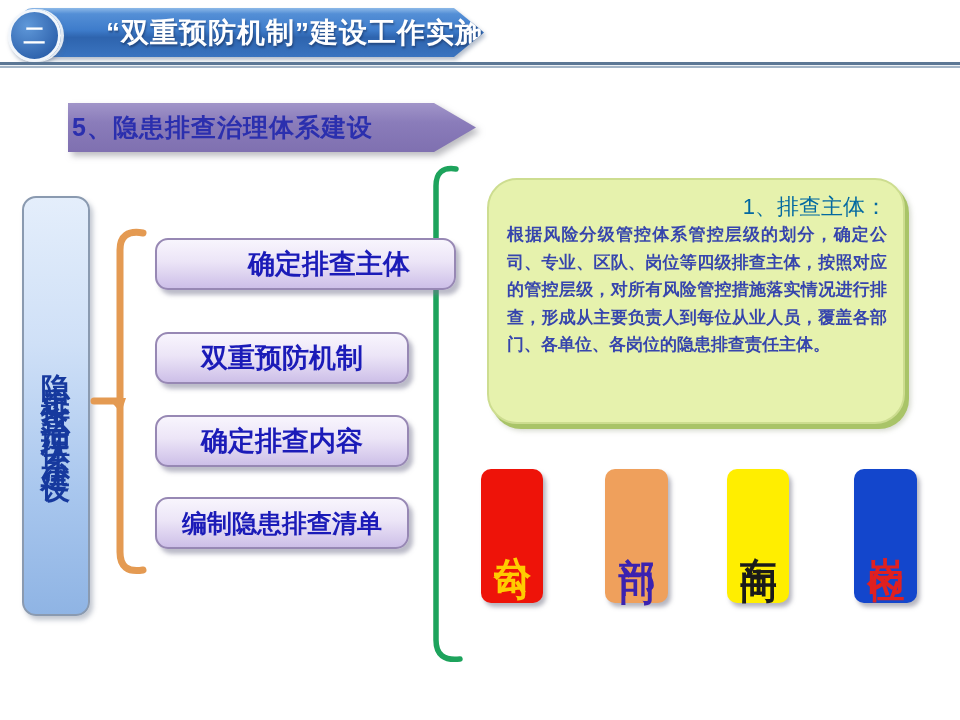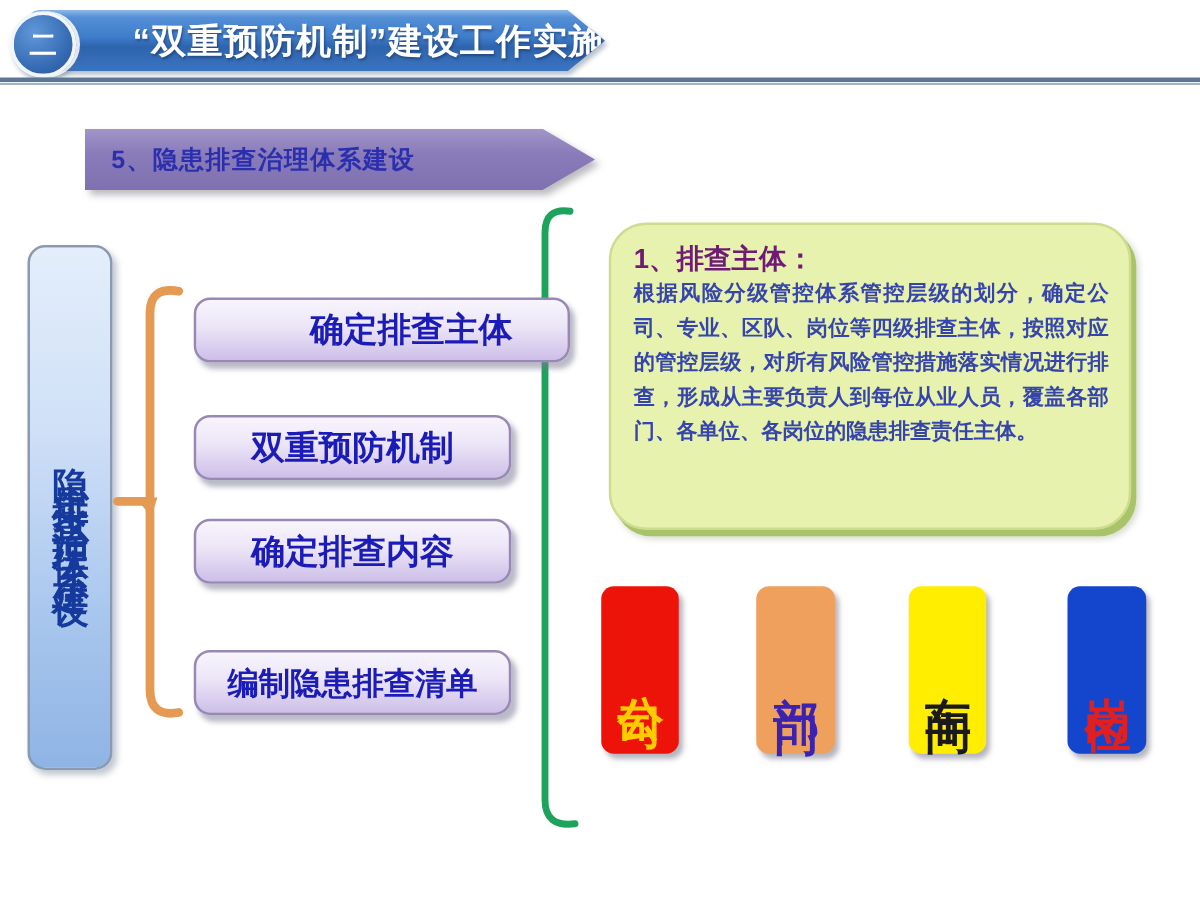--- a/index.html
+++ b/index.html
@@ -25,48 +25,48 @@
   .header-rule{left:0;top:62px;width:960px;height:6px;
     background:linear-gradient(180deg,#5c7795 0%,#5c7795 55%,#eef2f6 55%,#eef2f6 72%,#a3b4c6 72%,#a3b4c6 100%);}
 
   
   .section-banner-wrap{left:68px;top:103px;width:408px;height:49px;
     filter:drop-shadow(4px 4px 3px rgba(120,120,130,.5));}
   .section-banner{width:100%;height:100%;
     background:linear-gradient(180deg,#a195c9 0%,#8a7cba 40%,#7f70b0 100%);
     clip-path:polygon(0 0,calc(100% - 42px) 0,100% 50%,calc(100% - 42px) 100%,0 100%);
     display:flex;align-items:center;}
-  .section-title{color:#2b2fae;font-weight:bold;font-size:20px;padding-left:21px;
+  .section-title{color:#2b2fae;font-weight:bold;font-size:25px;padding-left:4px;
     letter-spacing:1px;white-space:nowrap;}
 
   
   .left-box{left:22px;top:196px;width:64px;height:416px;border-radius:14px;
     border:2px solid #8a9ab0;
     background:linear-gradient(180deg,#e4eefb 0%,#cfe0f7 35%,#a9c7ee 70%,#8fb4e4 100%);
     box-shadow:3px 4px 5px rgba(120,130,150,.45);
     display:flex;align-items:center;justify-content:center;}
   .left-box span{writing-mode:vertical-rl;text-orientation:upright;
     color:#16399e;font-weight:bold;font-size:29px;letter-spacing:11px;line-height:64px;}
 
   
   .step-box{left:155px;width:250px;height:48px;border-radius:13px;
     border:2px solid #9788b4;
     background:linear-gradient(180deg,#f8f5fd 0%,#ece5f7 45%,#cdbfe8 100%);
     box-shadow:4px 5px 4px rgba(120,120,145,.5);
     display:flex;align-items:center;justify-content:center;}
   .step-box span{color:#1b1bb8;font-weight:bold;font-size:27px;white-space:nowrap;}
-  .step-1{top:238px;padding-left:47px;} .step-2{top:332px;} .step-3{top:415px;} .step-4{top:520px;}
+  .step-1{top:238px;padding-left:47px;} .step-2{top:332px;} .step-3{top:415px;} .step-4{top:497px;}
   .step-4 span{font-size:25px;}
 
   
   .info-box{left:487px;top:178px;width:418px;height:246px;border-radius:30px;
     background:#e6f2ad;border:2px solid #cddd90;
     box-shadow:4px 5px 0 #a9c468,6px 7px 5px rgba(140,150,120,.35);
     box-sizing:border-box;padding:12px 16px 10px 18px;}
-  .info-title{color:#701a75;font-weight:bold;font-size:22px;line-height:29px;}
+  .info-title{color:#0369a1;font-weight:normal;font-size:22px;line-height:29px;text-align:right;}
   .info-body{color:#3645ad;font-weight:bold;font-size:17px;line-height:27.5px;
     text-align:justify;}
 
   
   .level-box{top:469px;width:62px;height:134px;border-radius:10px;
     box-shadow:3px 4px 4px rgba(110,110,130,.5);
     display:flex;align-items:center;justify-content:center;}
   .level-box span{writing-mode:vertical-rl;text-orientation:upright;
     font-weight:bold;font-size:37px;letter-spacing:9px;}
   .level-1{left:481px;} .level-2{left:605px;width:63px;} 

